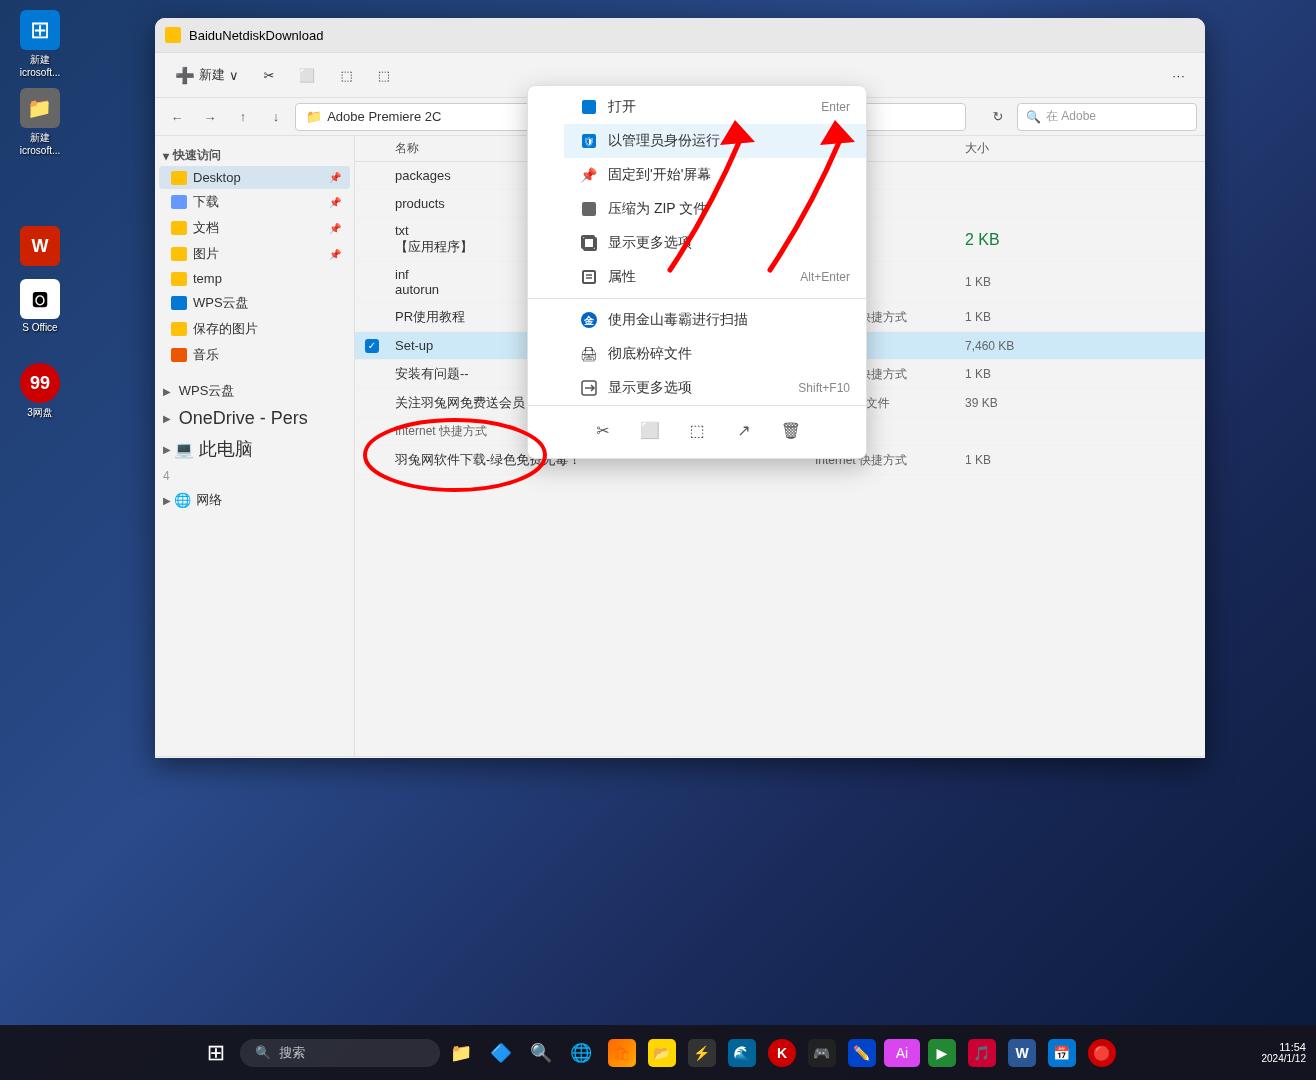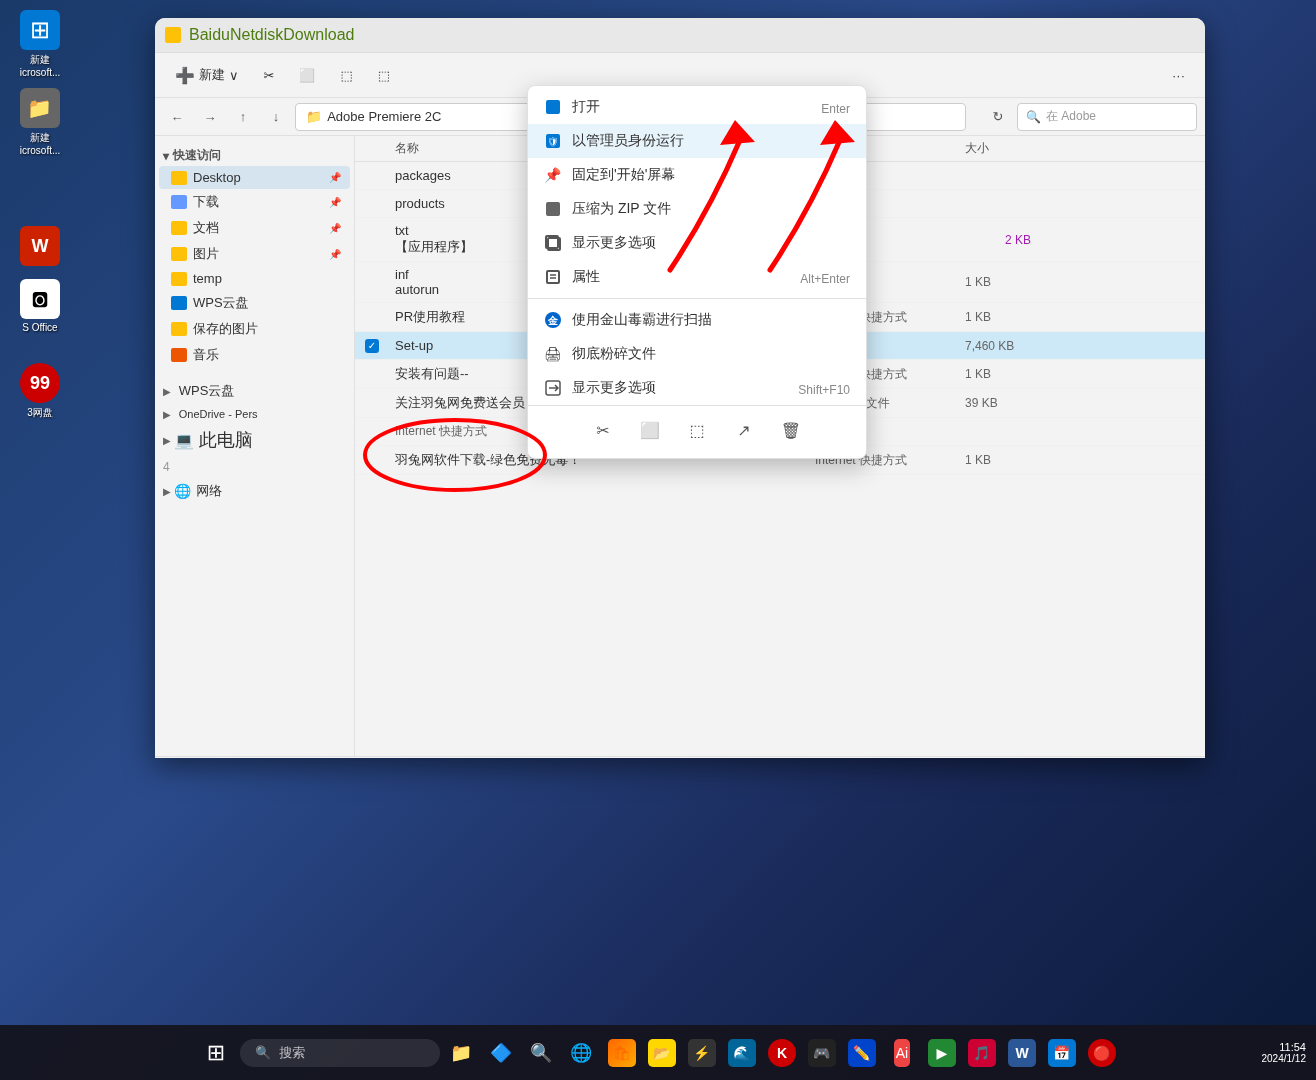--- a/index.html
+++ b/index.html
@@ -164,22 +164,22 @@
 
     .fe-titlebar .folder-icon {
       width: 16px;
       height: 16px;
       background: #ffc107;
       border-radius: 2px;
       display: inline-block;
     }
 
     .fe-titlebar-text {
-      font-size: 16px;
-      color: #4d7c0f;
+      font-size: 13px;
+      color: #000000;
       flex: 1;
     }
 
     .fe-toolbar {
       height: 45px;
       background: #f3f3f3;
       display: flex;
       align-items: center;
       padding: 0 10px;
       gap: 5px;
@@ -343,27 +343,28 @@
       background: white;
       border-radius: 8px;
       box-shadow: 0 8px 25px rgba(0,0,0,0.25);
       z-index: 500;
       padding: 4px 0;
       border: 1px solid #e0e0e0;
     }
 
     .ctx-item {
       display: flex;
-      align-items: flex-end;
+      align-items: center;
       padding: 8px 16px;
       cursor: pointer;
       font-size: 14px;
       color: #333;
       gap: 10px;
       justify-content: space-between;
+      margin-left: 36px;
     }
 
     .ctx-item-left {
       display: flex;
       align-items: center;
       gap: 10px;
     }
 
     .ctx-icon {
       width: 18px;
@@ -594,21 +595,21 @@
 
         <div class="sidebar-expand">
           <span class="chevron">▶</span>
           <div class="folder-icon-sm" style="background:#0078d4;"></div>
           <span style="font-size:13px;">WPS云盘</span>
         </div>
 
         <div class="sidebar-expand">
           <span class="chevron">▶</span>
           <div class="folder-icon-sm" style="background:#0084cc;"></div>
-          <span style="font-size:11px;">OneDrive - Pers</span>
+          <span style="font-size:18px;">OneDrive - Pers</span>
         </div>
 
         <div class="sidebar-expand">
           <span class="chevron">▶</span>
           <span style="font-size:16px;">💻</span>
           <span style="font-size:18px;">此电脑</span>
         </div>
 
         <div style="display:flex; align-items:center; gap:4px; padding:4px 8px; font-size:12px; color:#999;">
           <span>4</span>
@@ -651,21 +652,21 @@
         </div>
 
 
         <div class="file-row-5col">
           <div></div>
           <div class="file-name">
             <div class="file-icon-doc">txt</div>
             <span>【应用程序】</span>
           </div>
           <div style="color:#666; font-size:12px;">文本文档</div>
-          <div style="color:#a21caf; font-size:12px;margin-left:40px;">2 KB</div>
+          <div style="color:#15803d; font-size:16px;">2 KB</div>
         </div>
 
         <div class="file-row-5col">
           <div></div>
           <div class="file-name">
             <div class="file-icon-doc">inf</div>
             <span>autorun</span>
           </div>
           <div style="color:#666; font-size:12px;">安装信息</div>
           <div style="color:#666; font-size:12px;">1 KB</div>
@@ -890,21 +891,21 @@
       <div class="taskbar-icon">
         <div style="width:28px; height:28px; background: #cc0000; border-radius:50%; display:flex; align-items:center; justify-content:center; font-size:14px; color:white; font-weight:bold;">K</div>
       </div>
       <div class="taskbar-icon">
         <div style="width:28px; height:28px; background: #222; border-radius:5px; display:flex; align-items:center; justify-content:center; font-size:14px;">🎮</div>
       </div>
       <div class="taskbar-icon">
         <div style="width:28px; height:28px; background: #0044cc; border-radius:5px; display:flex; align-items:center; justify-content:center; font-size:14px;">✏️</div>
       </div>
       <div class="taskbar-icon">
-        <div style="width:16px; height:28px; background: #ef4444; border-radius:5px; display:flex; align-items:center; justify-content:center; font-size:14px; color:white;">Ai</div>
+        <div style="width:36px; height:28px; background: #d946ef; border-radius:5px; display:flex; align-items:center; justify-content:center; font-size:14px; color:white;">Ai</div>
       </div>
       <div class="taskbar-icon">
         <div style="width:28px; height:28px; background: #228833; border-radius:5px; display:flex; align-items:center; justify-content:center; font-size:14px; color:white;">▶</div>
       </div>
       <div class="taskbar-icon">
         <div style="width:28px; height:28px; background: #cc0033; border-radius:5px; display:flex; align-items:center; justify-content:center; font-size:14px; color:white;">🎵</div>
       </div>
       <div class="taskbar-icon">
         <div style="width:28px; height:28px; background: #2b5797; border-radius:5px; display:flex; align-items:center; justify-content:center; font-size:14px; color:white; font-weight:bold;">W</div>
       </div>

